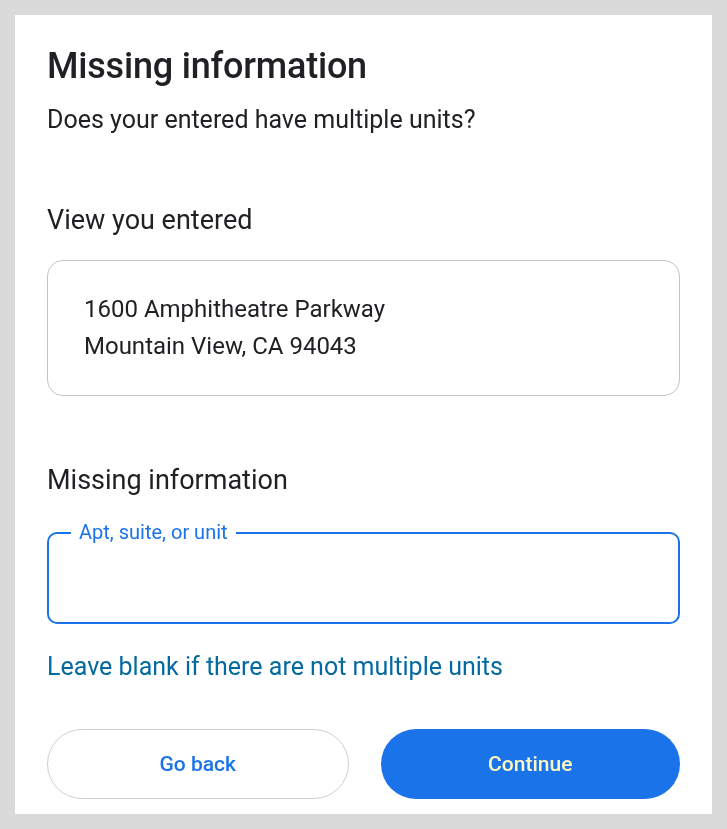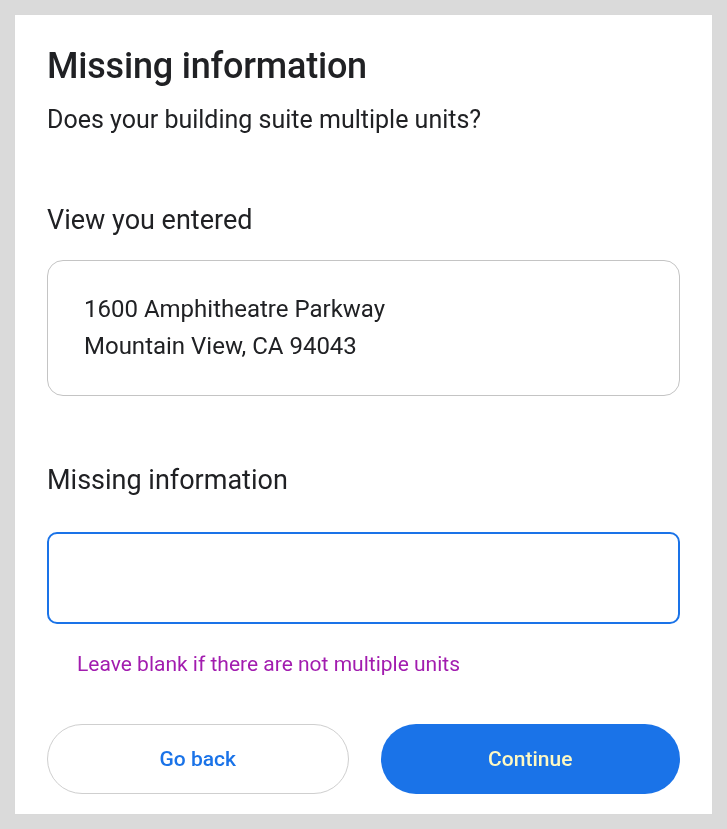--- a/index.html
+++ b/index.html
@@ -75,24 +75,23 @@
       border: 2.5px solid #1a73e8;
       border-radius: 10px;
       padding: 30px 30px;
       font-size: 24px;
       color: #202124;
       outline: none;
       font-family: inherit;
       caret-color: #1a73e8;
     }
     .helper-text {
-      font-size: 21px;
-      color: #a21caf;
+      font-size: 25px;
+      color: #0369a1;
       margin-top: 20px;
-      margin-left: 30px;
       font-weight: 400;
     }
     .button-row {
       display: flex;
       gap: 32px;
       margin-top: auto;
       padding-top: 40px;
     }
     .btn {
       flex: 1;
@@ -112,30 +111,31 @@
     .btn-primary {
       background: #1a73e8;
       color: #fef9c3;
     }
   </style>
 </head>
 <body>
 
 <div class="card">
   <h1 class="title">Missing information</h1>
-  <p class="subtitle">Does your building suite multiple units?</p>
+  <p class="subtitle">Does your entered have multiple units?</p>
 
   <h2 class="section-header">View you entered</h2>
   <div class="entered-box">
     <div class="address-line">1600 Amphitheatre Parkway</div>
     <div class="address-line">Mountain View, CA 94043</div>
   </div>
 
   <h2 class="section-header">Missing information</h2>
   <div class="field-wrapper">
+    <span class="field-label">Apt, suite, or unit</span>
     <input type="text" class="text-input" autofocus="" value="" style="">
   </div>
   <p class="helper-text">Leave blank if there are not multiple units</p>
 
   <div class="button-row">
     <button class="btn btn-secondary">Go back</button>
     <button class="btn btn-primary">Continue</button>
   </div>
 </div>
 

